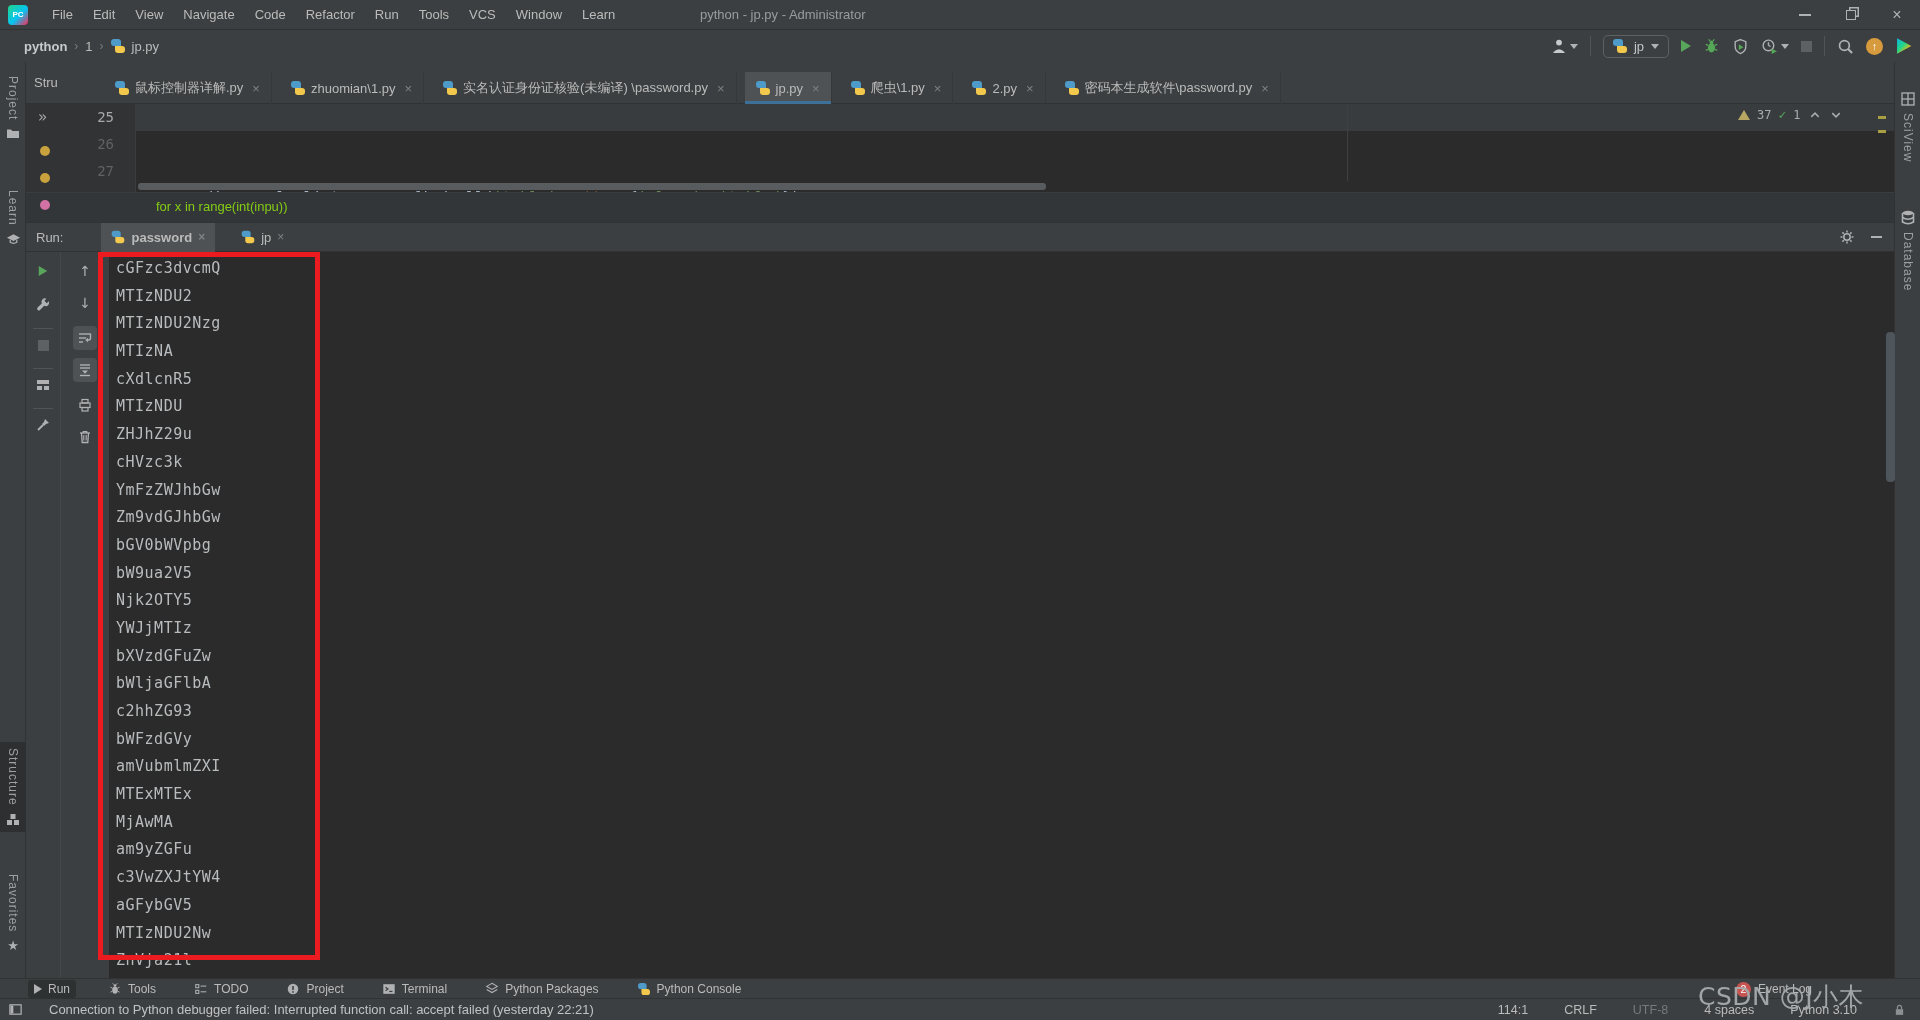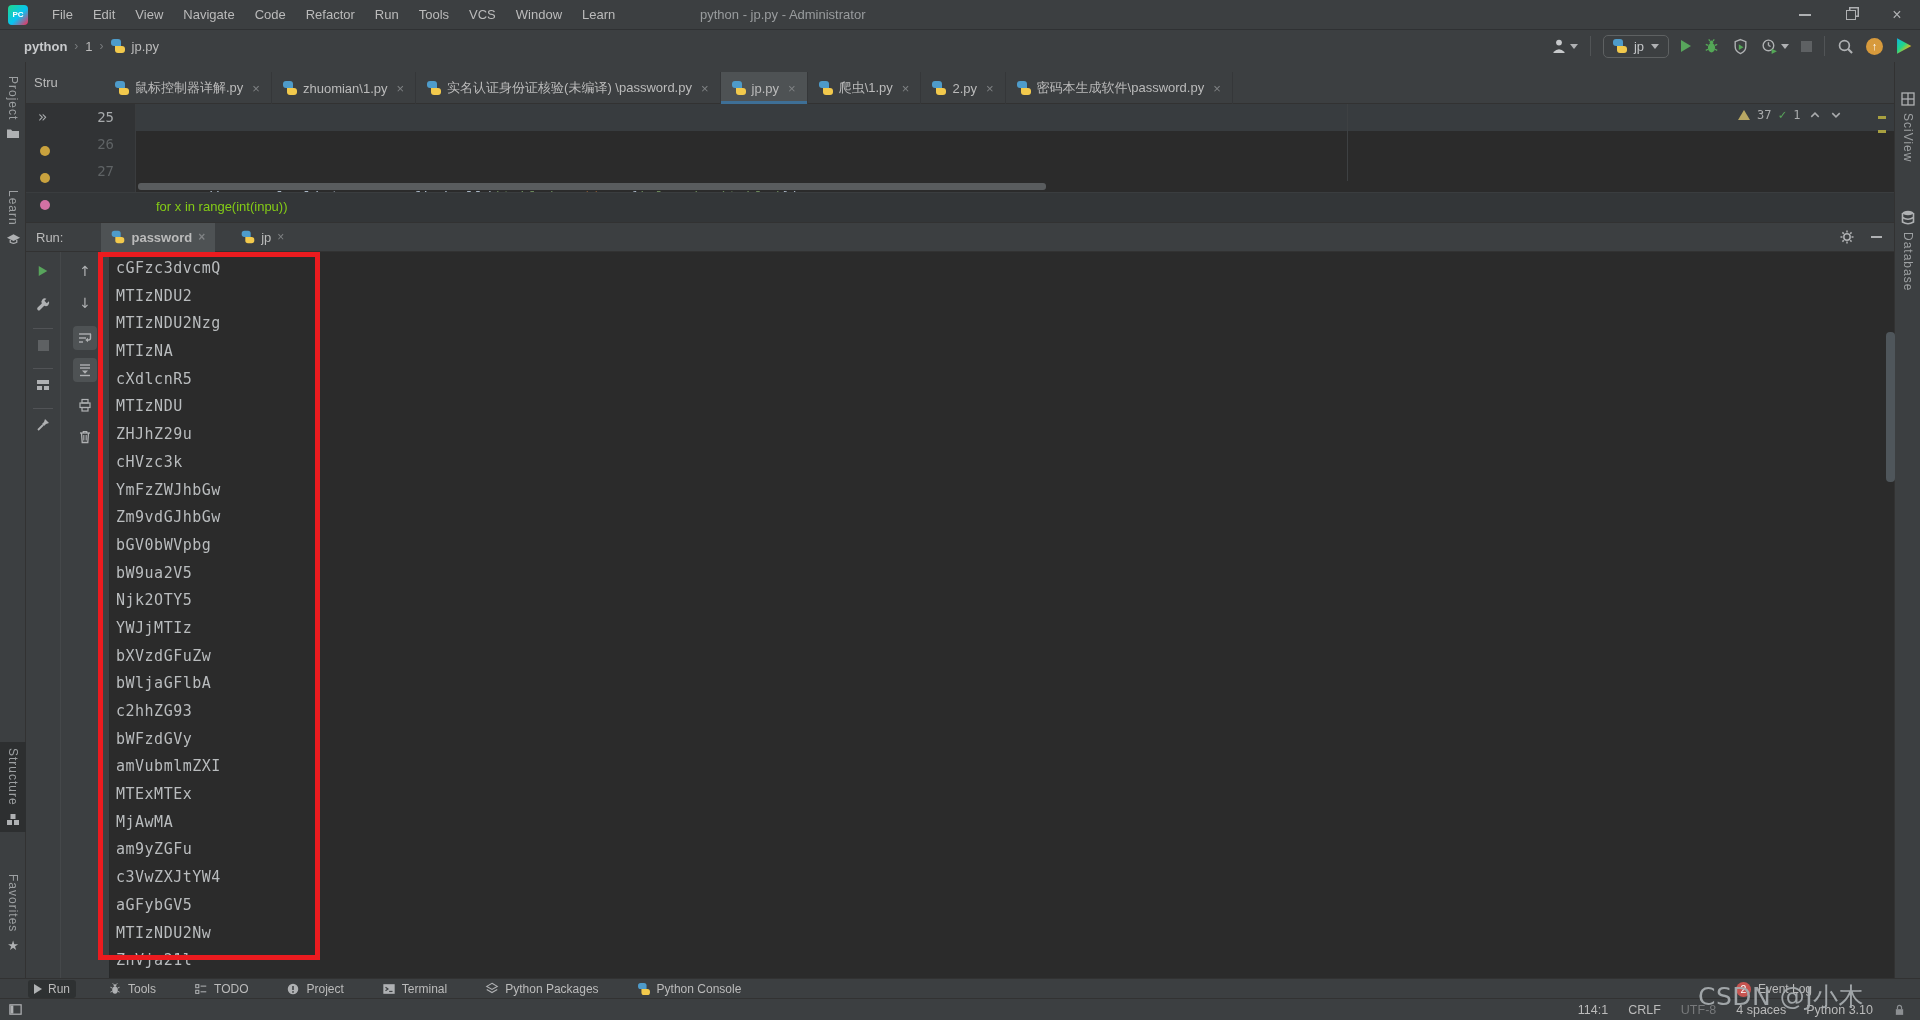--- a/index.html
+++ b/index.html
@@ -43,21 +43,21 @@
   .tri-play { width:0; height:0; border-top:6px solid transparent; border-bottom:6px solid transparent; border-left:10px solid #58A55C; }
   .stop-sq { width:11px; height:11px; background:#5E6163; }
   .orange-circ { width:17px; height:17px; border-radius:50%; background:#D79A3C; color:#fff; font-size:11px; font-weight:bold;
                  display:flex; align-items:center; justify-content:center; }
   .colorful-tri { width:17px; height:17px; background:linear-gradient(135deg,#0CB0F2,#21D789 45%,#FDB60D 75%,#FC801D);
                   clip-path:polygon(12% 4%, 96% 50%, 12% 96%); }
 
   
   #tabbar { left:0; top:62px; width:1920px; height:42px; background:#3C3F41; border-bottom:1px solid #323232; }
   #tabbar-left-label { position:absolute; left:34px; top:13px; font-size:13px; color:#BBBBBB; }
-  #tabs { position:absolute; left:104px; top:10px; height:32px; display:flex; width:1460px; overflow:hidden; }
+  #tabs { position:absolute; left:104px; top:10px; height:32px; display:flex; width:1460px; overflow:hidden;gap:8px; }
   .tab { display:flex; align-items:center; gap:6px; padding:0 11px; font-size:13px; color:#BBBBBB;
          border-right:1px solid #353739; height:32px; white-space:nowrap; }
   .tab .tab-close { color:#7F8284; font-size:13px; margin-left:3px; }
   .tab.active { background:#4E5254; box-shadow:inset 0 -3px 0 #3E6F96; }
 
   
   #stripe-left  { left:0; top:62px; width:26px; height:936px; background:#3C3F41; border-right:1px solid #323232; }
   #stripe-right { left:1894px; top:62px; width:26px; height:936px; background:#3C3F41; border-left:1px solid #323232; }
   .stripe-btn { position:absolute; left:0; width:26px; display:flex; flex-direction:column; align-items:center; gap:7px; padding:6px 0; }
   .vtext { writing-mode:vertical-rl; font-size:12px; color:#9DA0A2; letter-spacing:1px; }
@@ -123,21 +123,21 @@
   .bottom-item.active { background:#2E3132; border-radius:3px; }
   .tri-play-sm { width:0; height:0; border-top:5px solid transparent; border-bottom:5px solid transparent; border-left:8px solid #AFB1B3; }
   #event-log { position:absolute; left:1736px; top:0; height:20px; display:flex; align-items:center; gap:7px; }
   #event-badge { width:15px; height:15px; border-radius:50%; background:#C75450; color:#fff; font-size:10.5px;
                  display:flex; align-items:center; justify-content:center; }
 
   
   #statusbar { left:0; top:998px; width:1920px; height:22px; background:#3C3F41; border-top:1px solid #323232;
                display:flex; align-items:center; font-size:13px; }
   #status-msg { margin-left:26px; color:#BFC1C3; }
-  #status-right { position:absolute; right:14px; top:0; height:22px; display:flex; align-items:center; gap:20px; font-size:12.5px; color:#BBBBBB; }
+  #status-right { position:absolute; right:14px; top:0; height:22px; display:flex; align-items:center; gap:36px; font-size:12.5px; color:#BBBBBB; }
   .dim { color:#77797B; }
 
   #watermark { left:1698px; top:980px; font-size:25px; color:#A6ABAE; opacity:0.95; z-index:60;
                letter-spacing:0.5px; font-family:"DejaVu Sans","Liberation Sans",sans-serif; }
 </style>
 </head>
 <body>
 
 <div class="abs" id="titlebar">
   <div class="app-logo">PC</div>
@@ -554,20 +554,21 @@
     <span id="event-badge">2</span>
     <span>Event Log</span>
   </div>
 </div>
 
 <div class="abs" id="statusbar">
   <svg width="15" height="15" viewBox="0 0 16 16" style="margin-left:8px">
     <rect x="2" y="3" width="12" height="10" fill="none" stroke="#AFB1B3" stroke-width="1.3"></rect>
     <rect x="2.7" y="3.7" width="3" height="8.6" fill="#AFB1B3"></rect>
   </svg>
+  <span id="status-msg">Connection to Python debugger failed: Interrupted function call: accept failed (yesterday 22:21)</span>
   <div id="status-right">
     <span>114:1</span>
     <span>CRLF</span>
     <span class="dim">UTF-8</span>
     <span>4 spaces</span>
     <span>Python 3.10</span>
     <svg width="13" height="14" viewBox="0 0 16 16">
       <rect x="3.5" y="7" width="9" height="7" fill="#8C8F92"></rect>
       <path d="M5.5 7 V4.8 A2.5 2.5 0 0 1 10.5 4.8 V7" fill="none" stroke="#8C8F92" stroke-width="1.5"></path>
     </svg>

